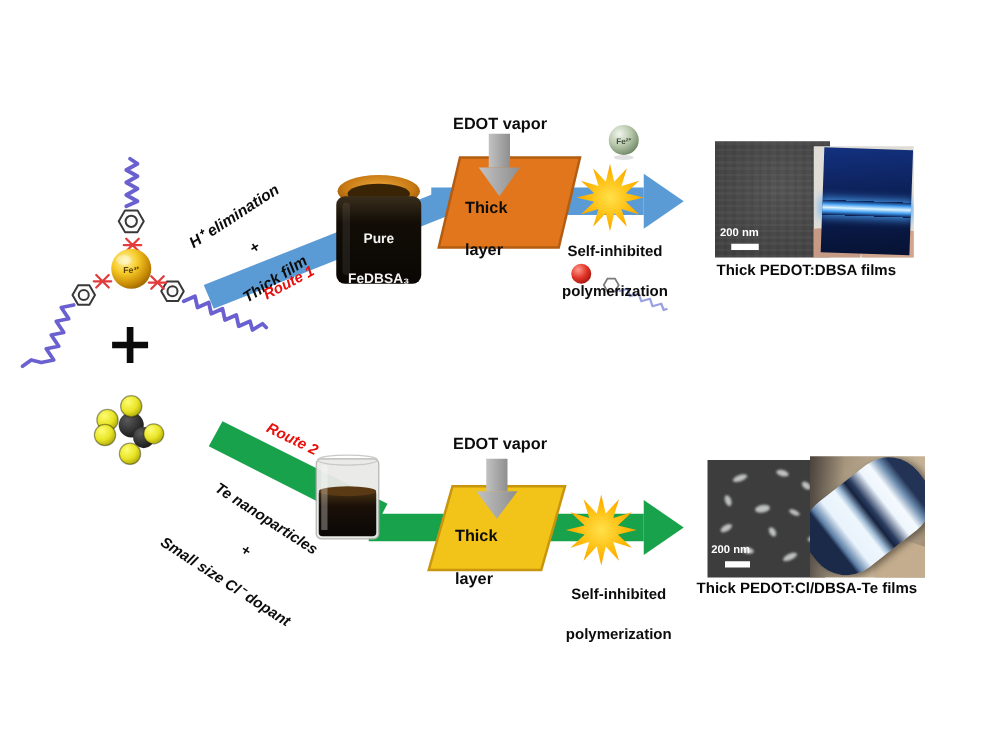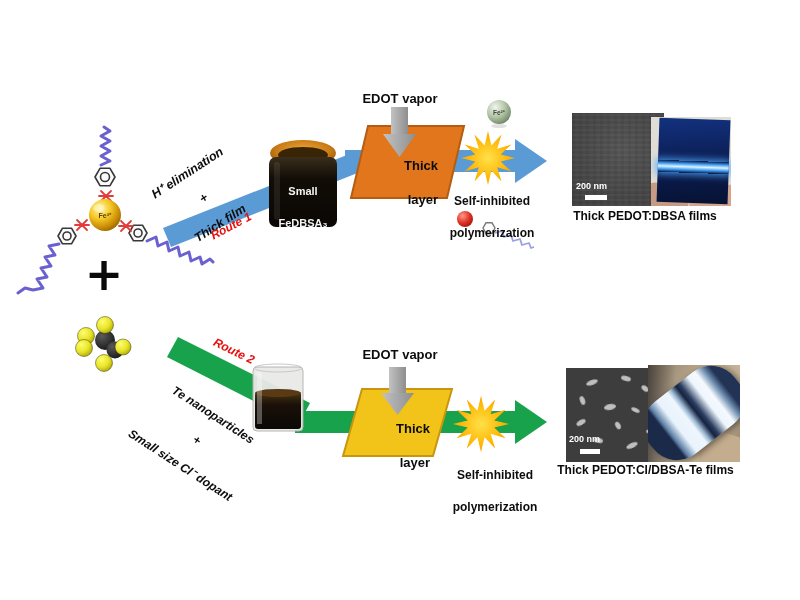--- a/index.html
+++ b/index.html
@@ -15,21 +15,21 @@
          font:italic bold 12px "Liberation Sans",sans-serif;line-height:15px;text-align:center;}
 
   #route1-label{left:203px;top:219px;width:56px;transform:rotate(-28deg);
          font:italic bold 12px "Liberation Sans",sans-serif;text-align:center;}
   #route2-label{left:206px;top:344px;width:56px;transform:rotate(26deg);
          font:italic bold 12px "Liberation Sans",sans-serif;text-align:center;}
 
   .edot{width:92px;text-align:center;font:bold 13px "Liberation Sans",sans-serif;}
   #edot1{left:354px;top:91px;} #edot2{left:354px;top:347px;}
 
-  .layer-txt{width:66px;text-align:right;font:bold 13px "Liberation Sans",sans-serif;line-height:17px;}
+  .layer-txt{width:66px;text-align:left;font:bold 13px "Liberation Sans",sans-serif;line-height:17px;}
   #layer1-txt{left:372px;top:140px;} #layer2-txt{left:364px;top:403px;}
 
   .poly-txt{width:124px;text-align:center;font:bold 12px "Liberation Sans",sans-serif;line-height:16px;}
   #poly1-txt{left:430px;top:177px;} #poly2-txt{left:433px;top:451px;}
 
   #vial-txt{left:271px;top:167px;width:64px;color:#f4f4f4;text-align:center;
             font:bold 11px "Liberation Sans",sans-serif;line-height:16px;}
 
   #plus-sign{left:84px;top:254px;width:40px;text-align:center;
              font:900 46px "DejaVu Sans",sans-serif;line-height:40px;color:#0a0a0a;}
@@ -226,21 +226,21 @@
 
   <div class="txt" id="cond1">
     <div>H⁺ elimination</div>
     <div>+</div>
     <div>Thick film</div>
   </div>
 
   <div class="txt" id="route1-label" style="color: rgb(232, 16, 12);">Route 1</div>
 
   <div class="txt" id="vial-txt">
-    <div>Small</div>
+    <div>Pure</div>
     <div>FeDBSA₃</div>
   </div>
 
   <div class="txt edot" id="edot1">EDOT vapor</div>
 
   <div class="txt layer-txt" id="layer1-txt">
     <div>Thick</div>
     <div>layer</div>
   </div>
 

